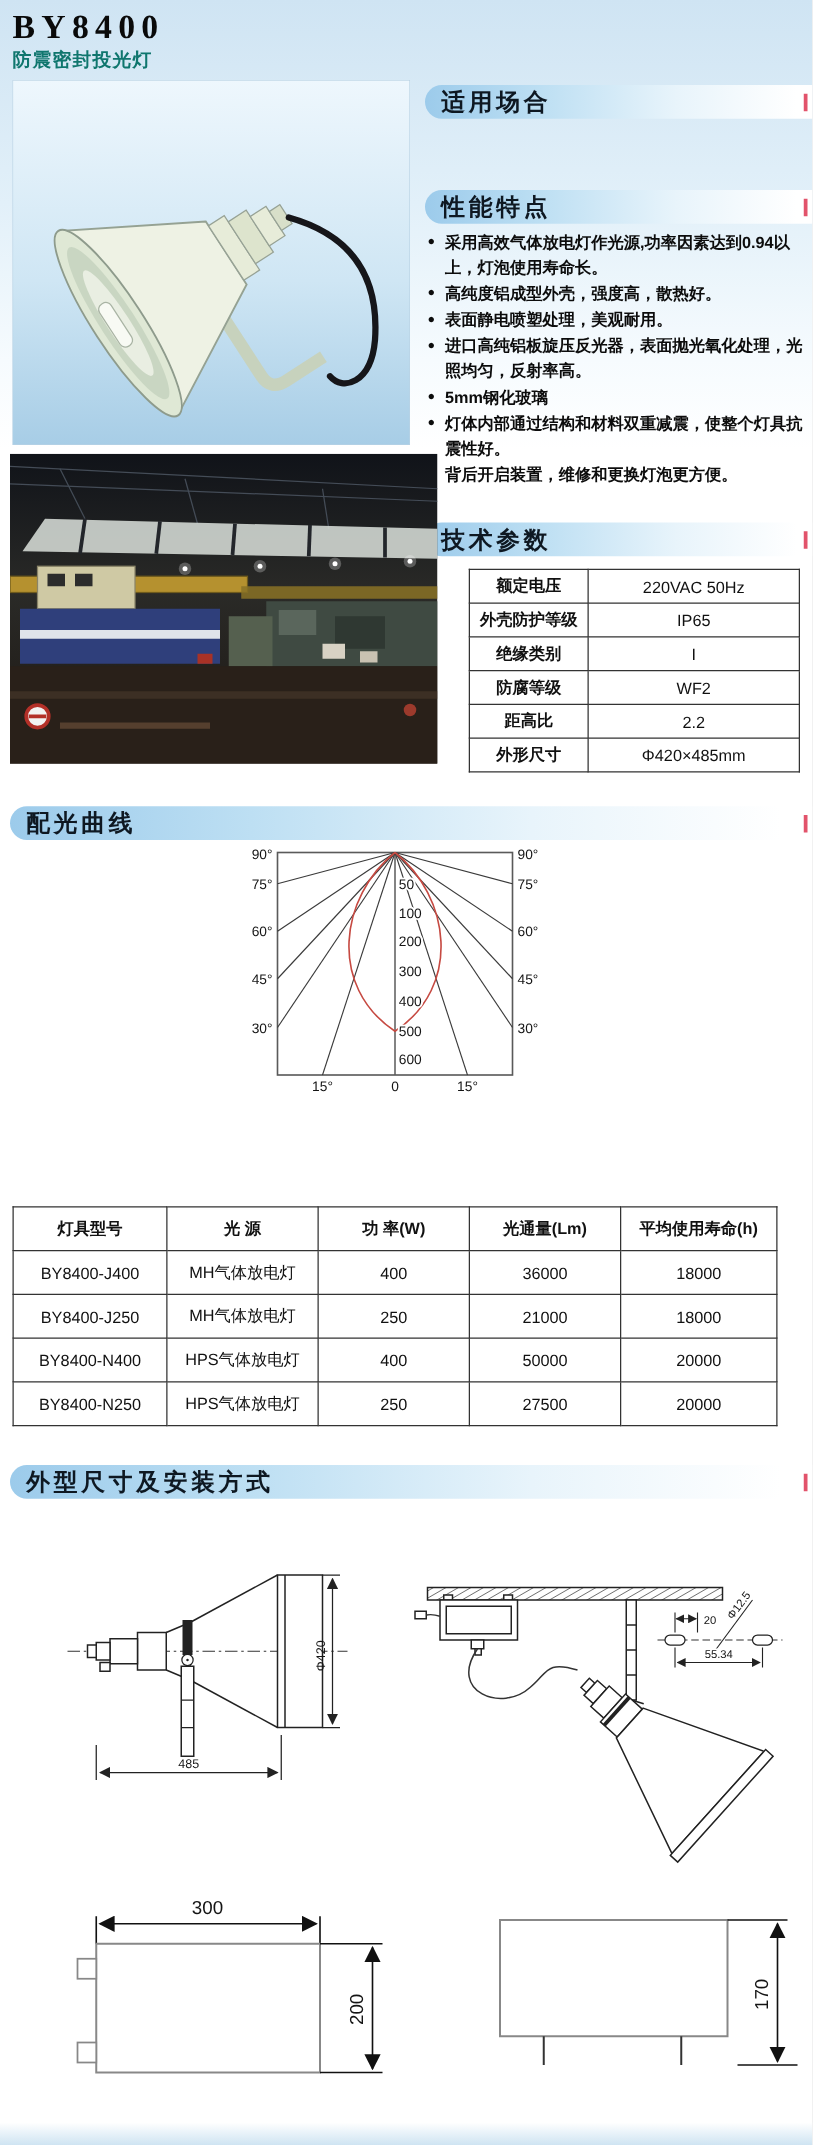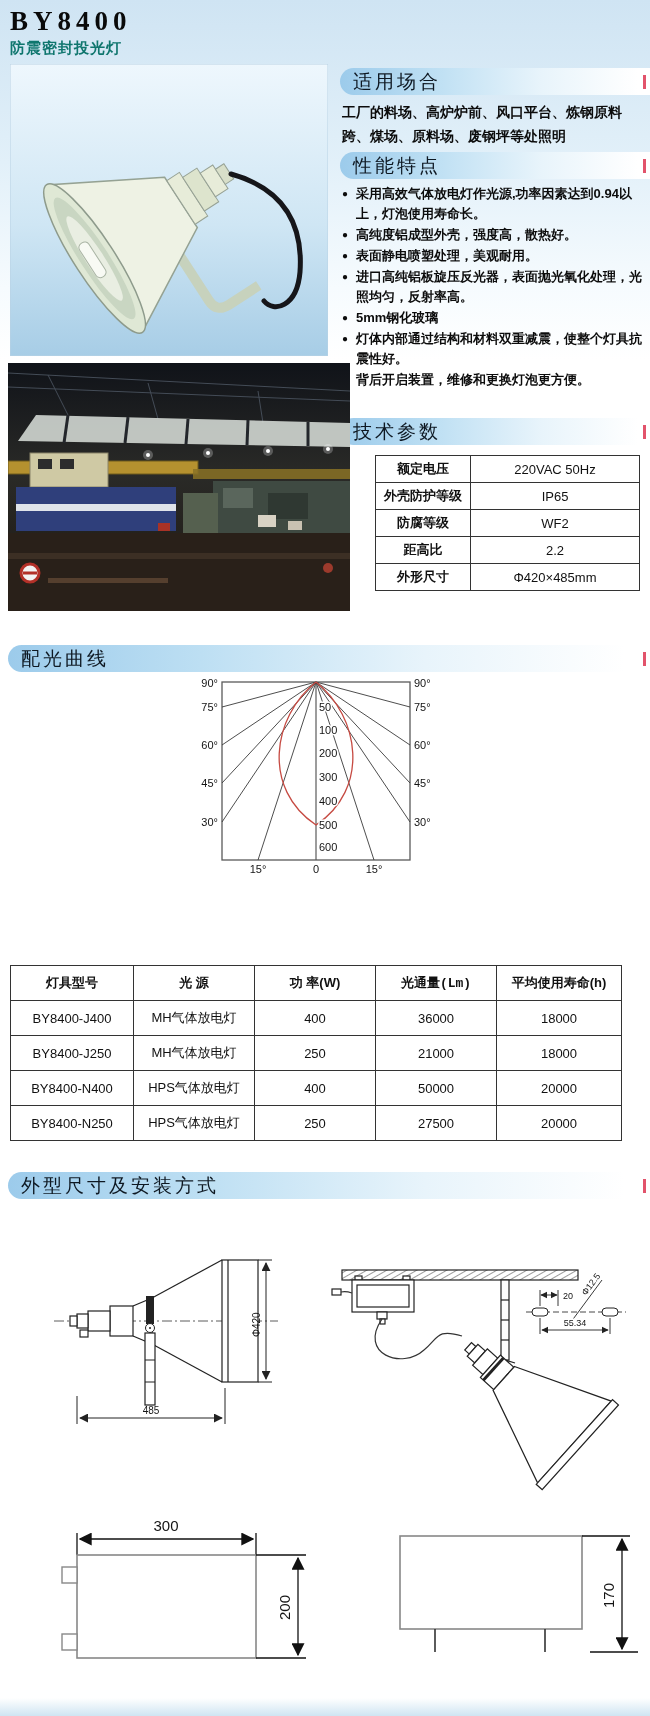--- a/index.html
+++ b/index.html
@@ -11,21 +11,21 @@
                background:linear-gradient(180deg,#ffffff 0%, #cfe4f2 100%); }
 
   .title-block { position:absolute; left:10px; top:6px; }
   .title { margin:0; font-family:"Liberation Serif","DejaVu Serif",serif; font-size:27px; font-weight:700;
            letter-spacing:5px; color:#0a0a0a;text-align:center; }
   .subtitle { font-size:15px; font-weight:700; letter-spacing:1px; margin-top:2px; color:#0f766e; }
 
   .sec-h { position:absolute; height:27px; border-radius:14px 0 0 14px;
            background:linear-gradient(90deg,#9ccbeb 0%, #bddff3 30%, #e8f4fb 65%, #ffffff 96%);
            display:flex; align-items:center; }
-  .sec-h .lbl { font-size:19px; font-weight:400; letter-spacing:3px; color:#0e1822; padding-left:13px; white-space:nowrap; }
+  .sec-h .lbl { font-size:19px; font-weight:700; letter-spacing:3px; color:#0e1822; padding-left:13px; white-space:nowrap; }
   .sec-h .tick { position:absolute; right:4px; top:7px; width:3px; height:14px; background:#e2536b; }
 
   .hdr-usage    { left:340px; top:68px;  width:310px; }
   .hdr-features { left:340px; top:152px; width:310px; }
   .hdr-specs    { left:340px; top:418px; width:310px; }
   .hdr-curve    { left:8px;   top:645px; width:642px; }
   .hdr-sources  { left:8px;   top:905px; width:642px; }
   .hdr-dims     { left:8px;   top:1172px; width:642px; }
 
   .usage-text { position:absolute; left:342px; top:100px; width:302px;
@@ -38,21 +38,21 @@
 
   table { border-collapse:collapse; }
   .spec-table { position:absolute; left:375px; top:455px; }
   .spec-table td { border:1.6px solid #333; text-align:center; font-size:13px; height:26px; padding:0; }
   .spec-table .sl { width:94px; font-weight:700; }
   .spec-table .sv { width:168px; }
 
   .src-table { position:absolute; left:10px; top:965px; }
   .src-table th, .src-table td { border:1.7px solid #333; text-align:center; font-size:13px; height:34px; padding:0; }
   .src-table th { font-weight:700; }
-  .sc0{width:122px;} .sc1{width:120px;} .sc2{width:120px;} .sc3{width:120px;font-family:Liberation Mono, monospace;} .sc4{width:124px;}
+  .sc0{width:122px;} .sc1{width:120px;} .sc2{width:120px;} .sc3{width:120px;} .sc4{width:124px;}
 
   .photo1 { position:absolute; left:10px; top:64px; }
   .photo2 { position:absolute; left:8px;  top:363px; }
   .curve-svg { position:absolute; left:180px; top:673px; }
   .draw-a { position:absolute; left:40px;  top:1240px; }
   .draw-b { position:absolute; left:330px; top:1262px; }
   .draw-c { position:absolute; left:40px;  top:1515px; }
   .draw-d { position:absolute; left:390px; top:1515px; }
 
   .curve-svg text, .draw-a text, .draw-b text, .draw-c text, .draw-d text { fill:#141414; }
@@ -91,21 +91,20 @@
       <rect x="57" y="-14" width="15" height="28" fill="#e7ecd9" stroke="#97a295"></rect>
       <rect x="72" y="-9" width="10" height="18" fill="#d8dfc9" stroke="#97a295"></rect>
     </g>
     <path d="M221,110 C264,122 294,150 290,208 C287,243 264,249 254,237" fill="none" stroke="#16161a" stroke-width="5" stroke-linecap="round"></path>
   </svg>
 
   <div class="sec-h hdr-usage">
     <span class="lbl">适用场合</span>
     <span class="tick"></span>
   </div>
-  <div class="usage-text">工厂的料场、高炉炉前、风口平台、炼钢原料跨、煤场、原料场、废钢坪等处照明</div>
 
   <div class="sec-h hdr-features">
     <span class="lbl">性能特点</span>
     <span class="tick"></span>
   </div>
   <ul class="features-list">
     <li><span class="bullet">●</span><span>采用高效气体放电灯作光源,功率因素达到0.94以上，灯泡使用寿命长。</span></li>
     <li><span class="bullet">●</span><span>高纯度铝成型外壳，强度高，散热好。</span></li>
     <li><span class="bullet">●</span><span>表面静电喷塑处理，美观耐用。</span></li>
     <li><span class="bullet">●</span><span>进口高纯铝板旋压反光器，表面抛光氧化处理，光照均匀，反射率高。</span></li>
@@ -120,20 +119,24 @@
   </div>
   <table class="spec-table">
     <tbody>
         <tr>
           <td class="sl">额定电压</td>
           <td class="sv">220VAC 50Hz</td>
         </tr>
     <tr>
           <td class="sl">外壳防护等级</td>
           <td class="sv">IP65</td>
+        </tr>
+    <tr>
+          <td class="sl">绝缘类别</td>
+          <td class="sv">I</td>
         </tr>
     <tr>
           <td class="sl">防腐等级</td>
           <td class="sv">WF2</td>
         </tr>
     <tr>
           <td class="sl">距高比</td>
           <td class="sv">2.2</td>
         </tr>
     <tr>

